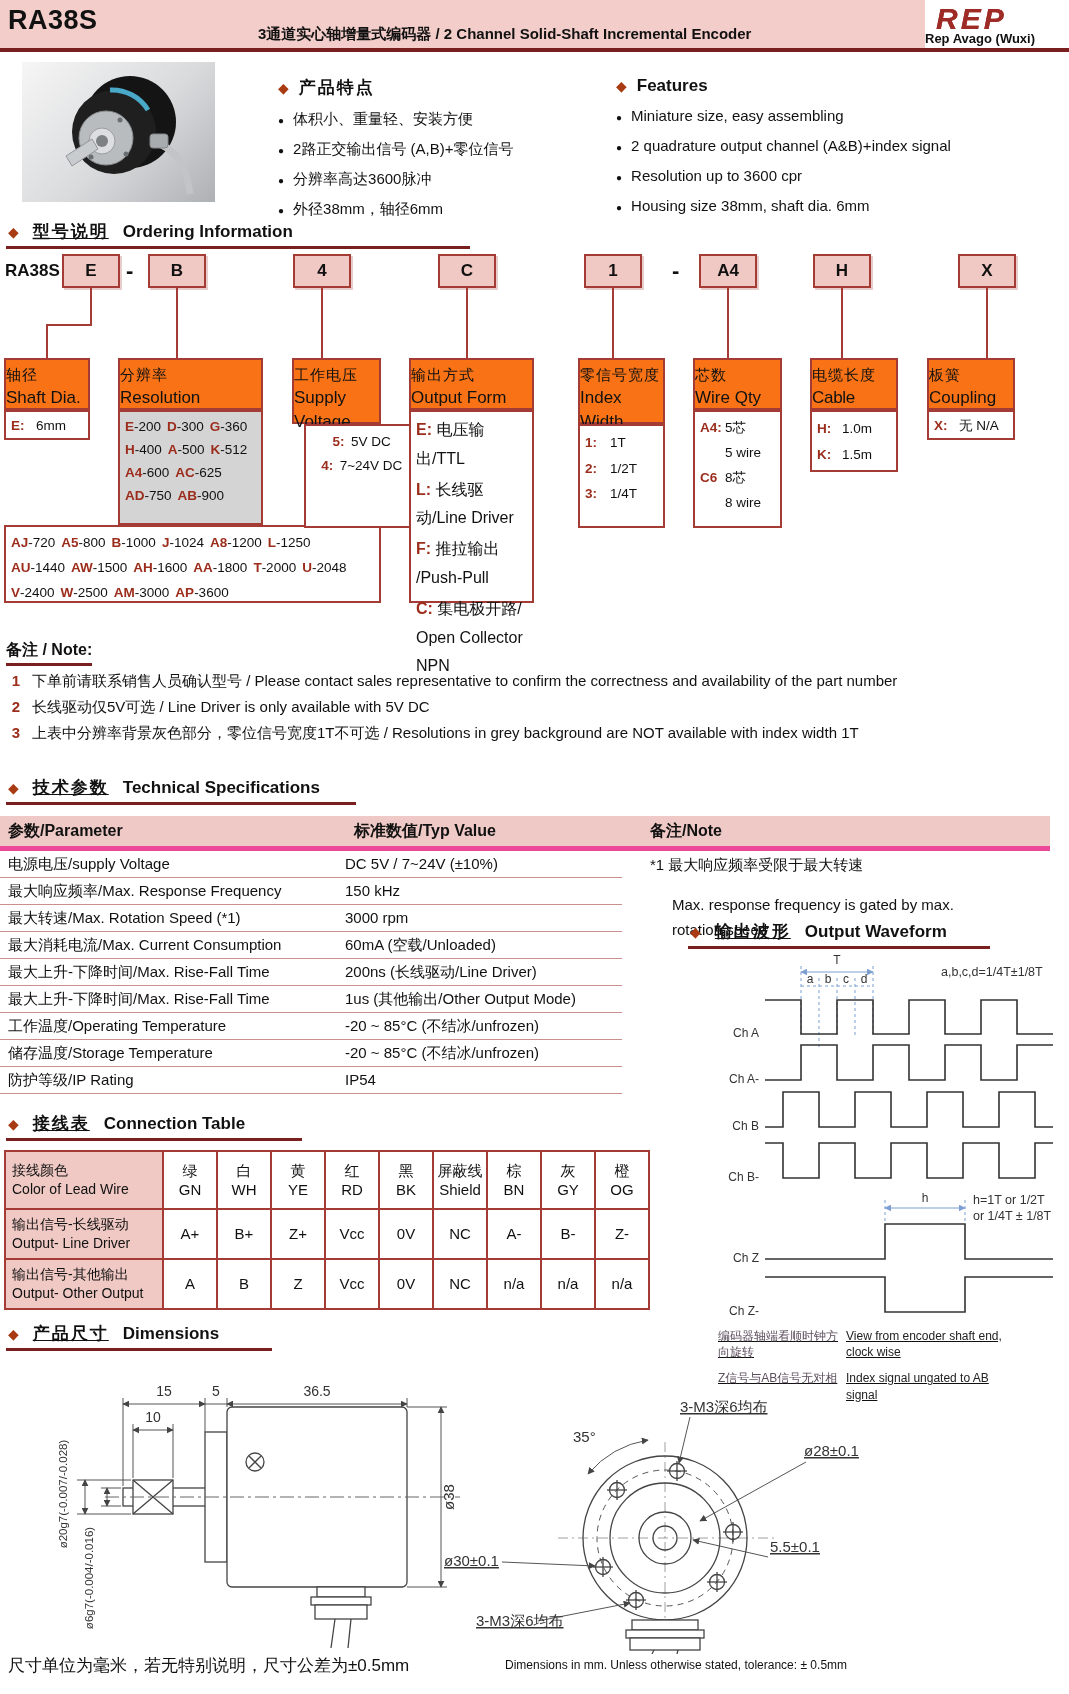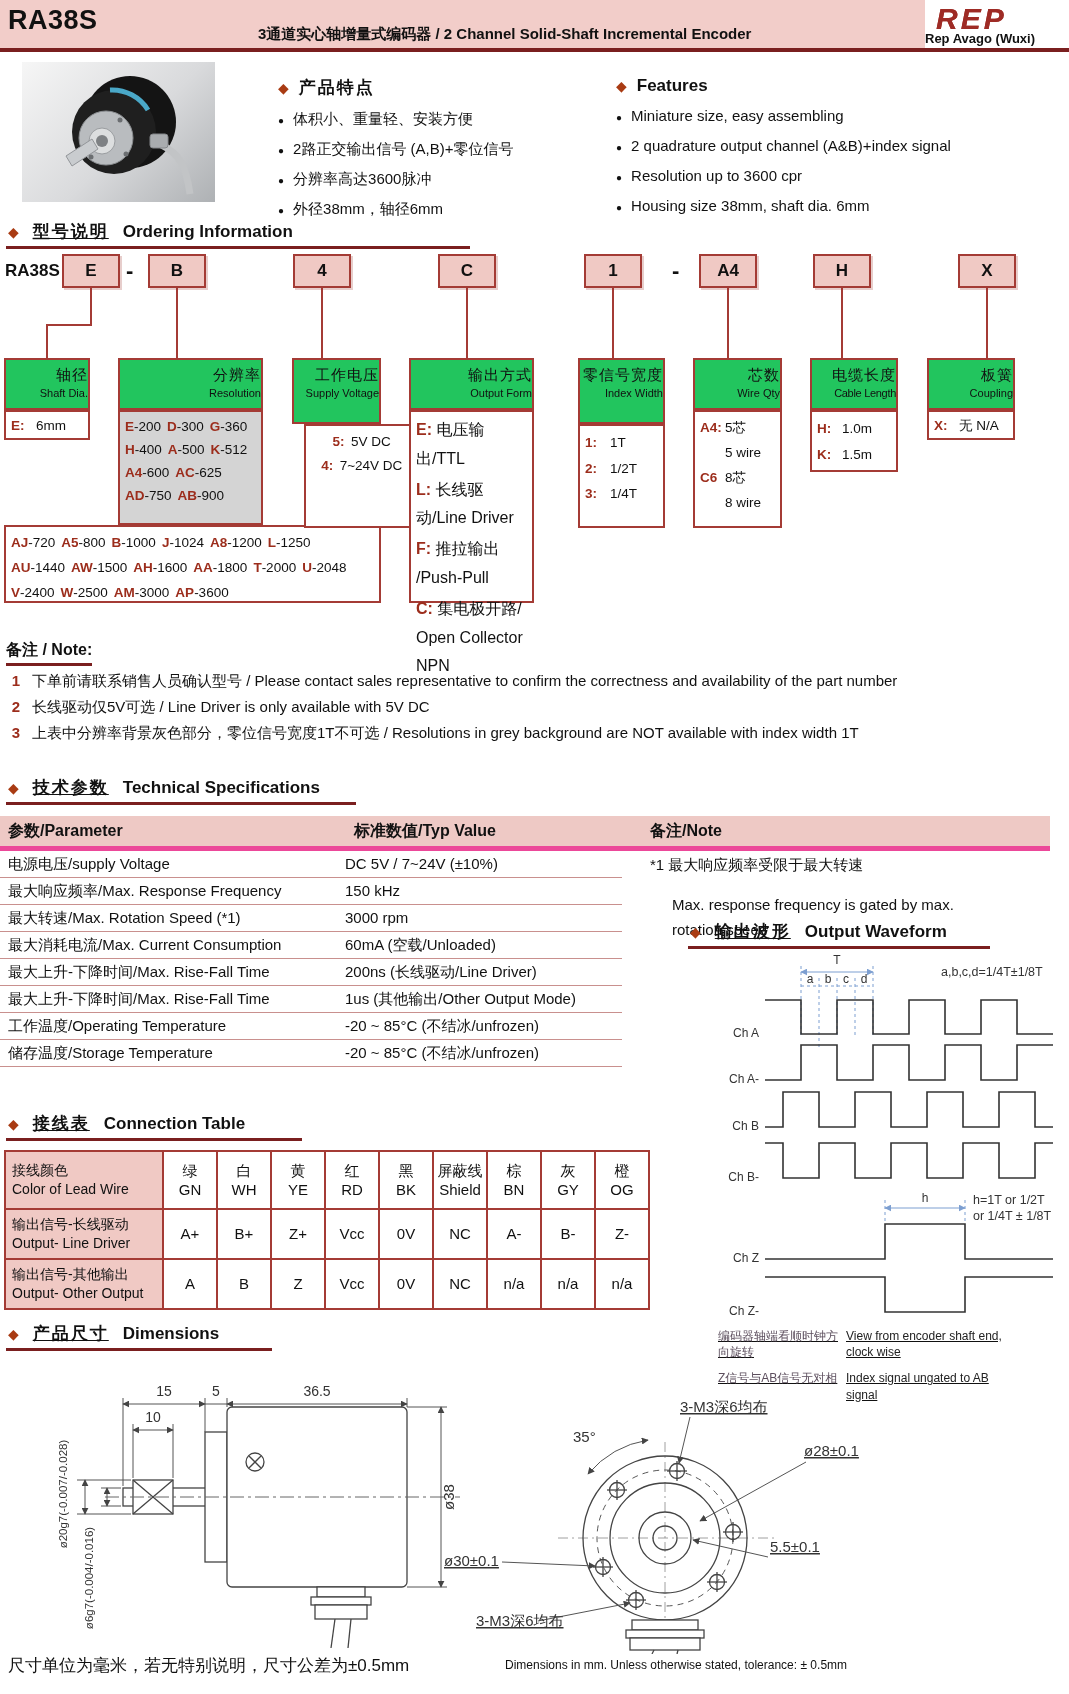--- a/index.html
+++ b/index.html
@@ -28,24 +28,24 @@
   .feat-head{display:flex;gap:10px;align-items:baseline;margin-bottom:6px;}
   .feat ul{list-style:none;margin:0;padding:0;}
   .feat li{font-size:15px;line-height:28px;display:flex;gap:9px;align-items:baseline;}
   .blt{font-size:10px;}
   
   .code-box{position:absolute;width:58px;height:34px;background:#f0c9c4;border:2px solid #a43b35;
             box-sizing:border-box;display:flex;align-items:center;justify-content:center;
             font-size:17px;font-weight:bold;box-shadow:2px 2px 0 rgba(160,60,50,.25);}
   .dash{position:absolute;font-size:22px;font-weight:bold;}
   .prefix{position:absolute;font-size:17px;font-weight:bold;}
-  .cat-h{position:absolute;background:#22c55e;border:2px solid #a43b35;box-sizing:border-box;
-         text-align:right;padding-top:4px;line-height:1.45;}
+  .cat-h{position:absolute;background:#f97316;border:2px solid #a43b35;box-sizing:border-box;
+         text-align:left;padding-top:4px;line-height:1.45;}
   .cat-h .cn{font-size:15px;letter-spacing:1px;}
-  .cat-h .en{font-size:11px;}
+  .cat-h .en{font-size:17px;}
   .cat-b{position:absolute;background:#fff;border:2px solid #a43b35;box-sizing:border-box;
          font-size:13.5px;padding:4px 5px;line-height:1.55;text-align:left;}
   .cat-b.grey{background:#d4d4d4;}
   .rc{color:#9c2d1c;font-weight:bold;}
   .opt .rc{display:inline-block;min-width:25px;}
   .entry{margin-right:6px;white-space:nowrap;display:inline-block;}
   .entry .rc{font-weight:bold;}
   .ol{margin-bottom:2px;}
   
   .note-title{position:absolute;font-size:16px;font-weight:bold;border-bottom:3px solid #7a1f1f;
@@ -348,20 +348,24 @@
         <div class="spec-row">
           <span style="left:8px;">工作温度/Operating Temperature</span>
           <span style="left:345px;">-20 ~ 85°C  (不结冰/unfrozen)</span>
         </div>
 
         <div class="spec-row">
           <span style="left:8px;">储存温度/Storage Temperature</span>
           <span style="left:345px;">-20 ~ 85°C  (不结冰/unfrozen)</span>
         </div>
 
+        <div class="spec-row">
+          <span style="left:8px;">防护等级/IP Rating</span>
+          <span style="left:345px;">IP54</span>
+        </div>
       </div>
   </div>
   <div class="spec-note">
     <div><span>*1</span>&nbsp;<span>最大响应频率受限于最大转速</span></div>
     <div style="padding-left:22px;margin-top:15px;">Max. response frequency is gated by max. rotation speed</div>
   </div>
 
   <div class="sec-head" style="left:688px;top:920px;width:296px;">
     <span class="dia">◆</span>
     <span class="h-cn" style="text-decoration:underline;">输出波形</span>

